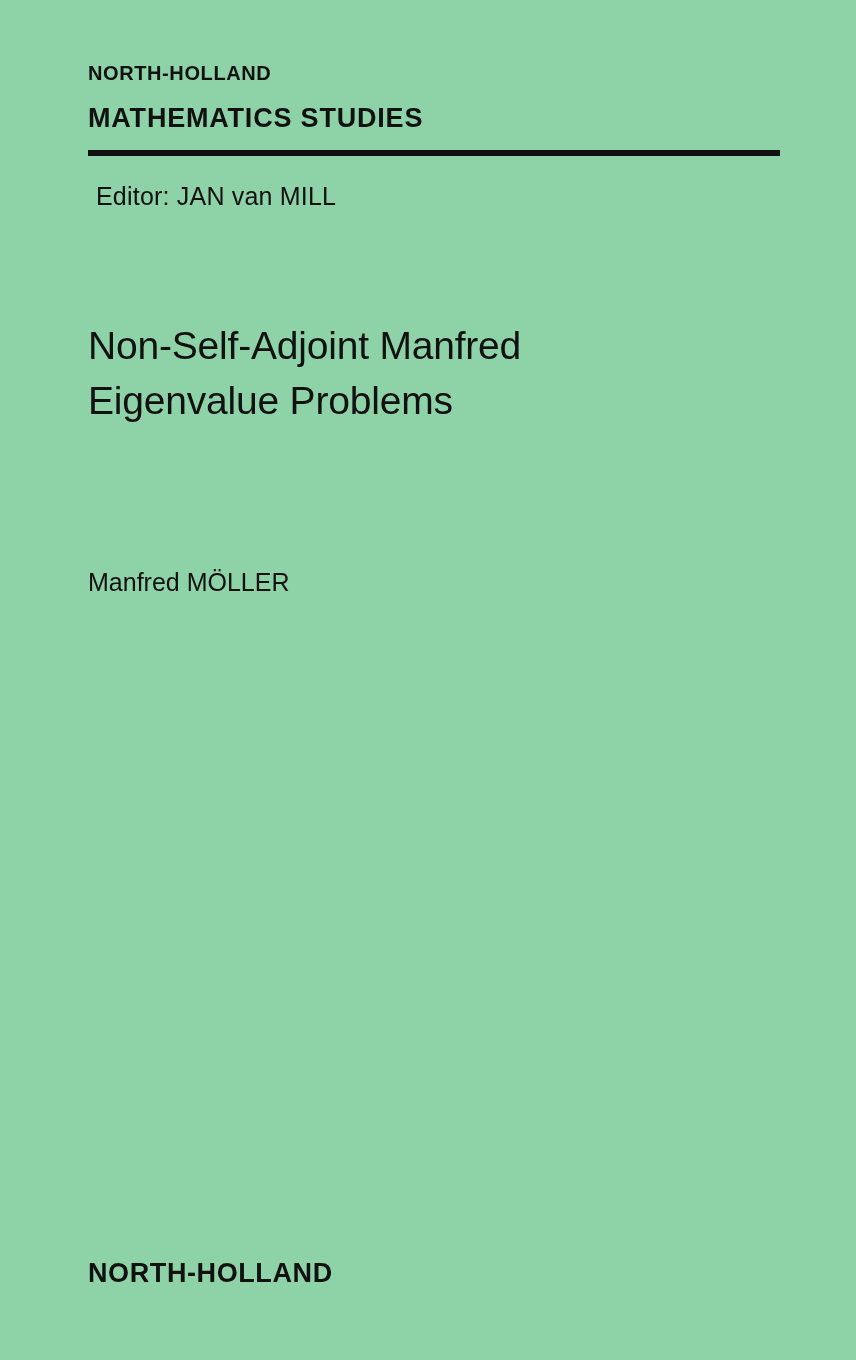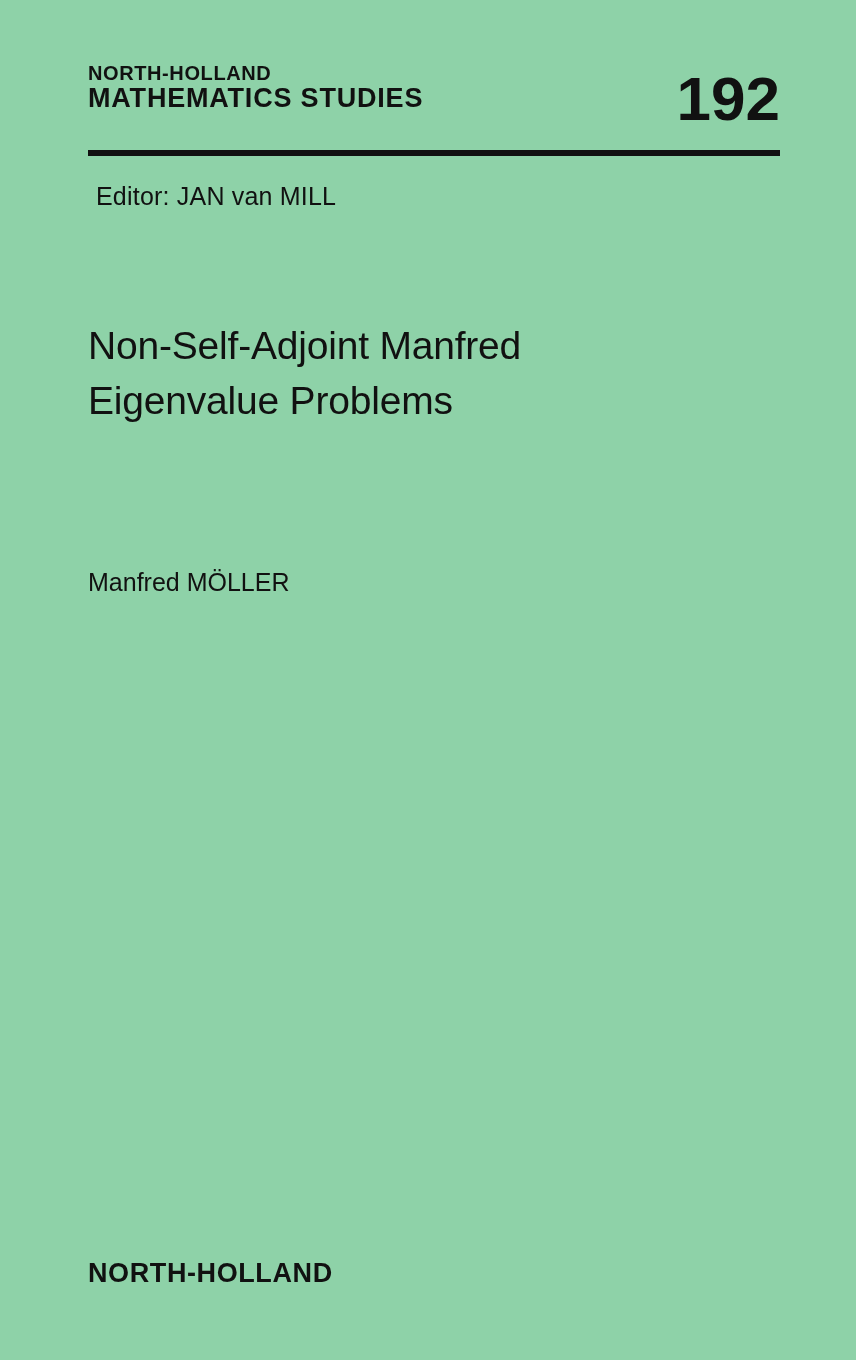--- a/index.html
+++ b/index.html
@@ -29,21 +29,21 @@
     width: 692px;
   }
   .series-publisher {
     font-size: 20px;
     font-weight: bold;
     letter-spacing: 0.6px;
     color: #111111;
     line-height: 1.1;
   }
   .series-name {
-    margin-top: 0;
+    margin-top: 20px;
     font-size: 27px;
     font-weight: bold;
     letter-spacing: 0.8px;
     color: #111111;
     line-height: 1.1;
   }
   .series-number {
     position: absolute;
     right: 0px;
     top: 6px;
@@ -108,21 +108,20 @@
   }
 </style>
 </head>
 <body>
 
 <div class="cover">
 
   <div class="series-block">
     <div class="series-publisher">NORTH-HOLLAND</div>
     <div class="series-name">MATHEMATICS STUDIES</div>
-    <div class="series-number">192</div>
   </div>
 
   <div class="rule"></div>
 
   <div class="editor">
     <span class="editor-label">Editor:</span>
     <span class="editor-name">JAN van MILL</span>
   </div>
 
   <div class="title">

